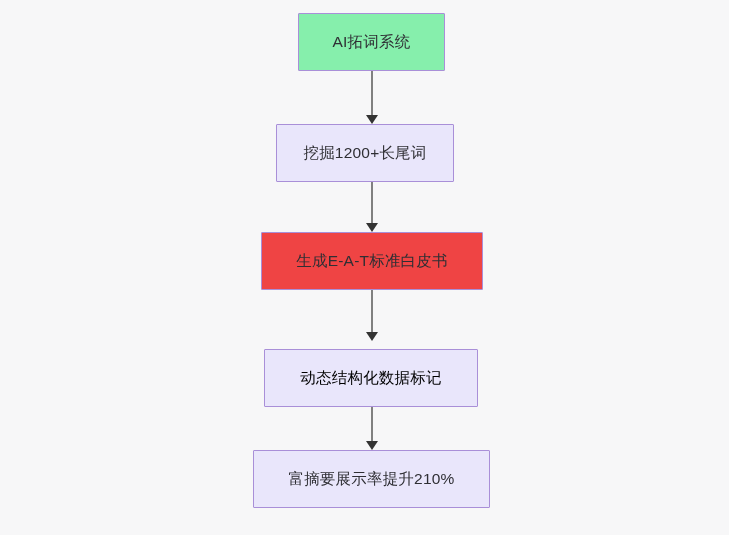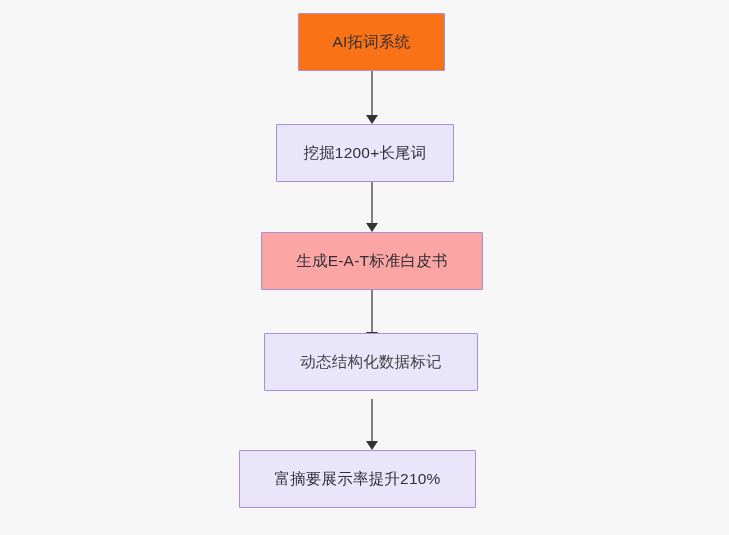--- a/index.html
+++ b/index.html
@@ -67,28 +67,28 @@
         <line x1="12" y1="0" x2="12" y2="43" stroke="#808080" stroke-width="2"></line>
         <polygon points="6,42 18,42 12,51" fill="#333333"></polygon>
       </svg>
     </div>
     <div class="edge" style="left: 360px; top: 399px; height: 51px;">
       <svg width="24" height="51" viewBox="0 0 24 51">
         <line x1="12" y1="0" x2="12" y2="43" stroke="#808080" stroke-width="2"></line>
         <polygon points="6,42 18,42 12,51" fill="#333333"></polygon>
       </svg>
     </div>
-    <div class="node" style="left: 298px; top: 13px; width: 147px; height: 58px; background: #f97316; border-color: rgb(169, 143, 216); color: rgb(47, 47, 52);">
+    <div class="node" style="left: 298px; top: 13px; width: 147px; height: 58px; background: #86efac; border-color: rgb(169, 143, 216); color: rgb(47, 47, 52);">
       <span class="node-label">AI拓词系统</span>
     </div>
     <div class="node" style="left: 276px; top: 124px; width: 178px; height: 58px; background: rgb(233, 230, 251); border-color: rgb(169, 143, 216); color: rgb(47, 47, 52);">
       <span class="node-label">挖掘1200+长尾词</span>
     </div>
-    <div class="node" style="left: 261px; top: 232px; width: 222px; height: 58px; background: #fca5a5; border-color: rgb(169, 143, 216); color: rgb(47, 47, 52);">
+    <div class="node" style="left: 261px; top: 232px; width: 222px; height: 58px; background: #ef4444; border-color: rgb(169, 143, 216); color: rgb(47, 47, 52);">
       <span class="node-label">生成E-A-T标准白皮书</span>
     </div>
-    <div class="node" style="left: 264px; top: 333px; width: 214px; height: 58px; background: rgb(233, 230, 251); border-color: rgb(169, 143, 216); color: #404040;">
+    <div class="node" style="left: 264px; top: 349px; width: 214px; height: 58px; background: rgb(233, 230, 251); border-color: rgb(169, 143, 216); color: #000000;">
       <span class="node-label">动态结构化数据标记</span>
     </div>
-    <div class="node" style="left: 239px; top: 450px; width: 237px; height: 58px; background: rgb(233, 230, 251); border-color: rgb(169, 143, 216); color: rgb(47, 47, 52);">
+    <div class="node" style="left: 253px; top: 450px; width: 237px; height: 58px; background: rgb(233, 230, 251); border-color: rgb(169, 143, 216); color: rgb(47, 47, 52);">
       <span class="node-label">富摘要展示率提升210%</span>
     </div>
   </div>
 
 </body></html>

